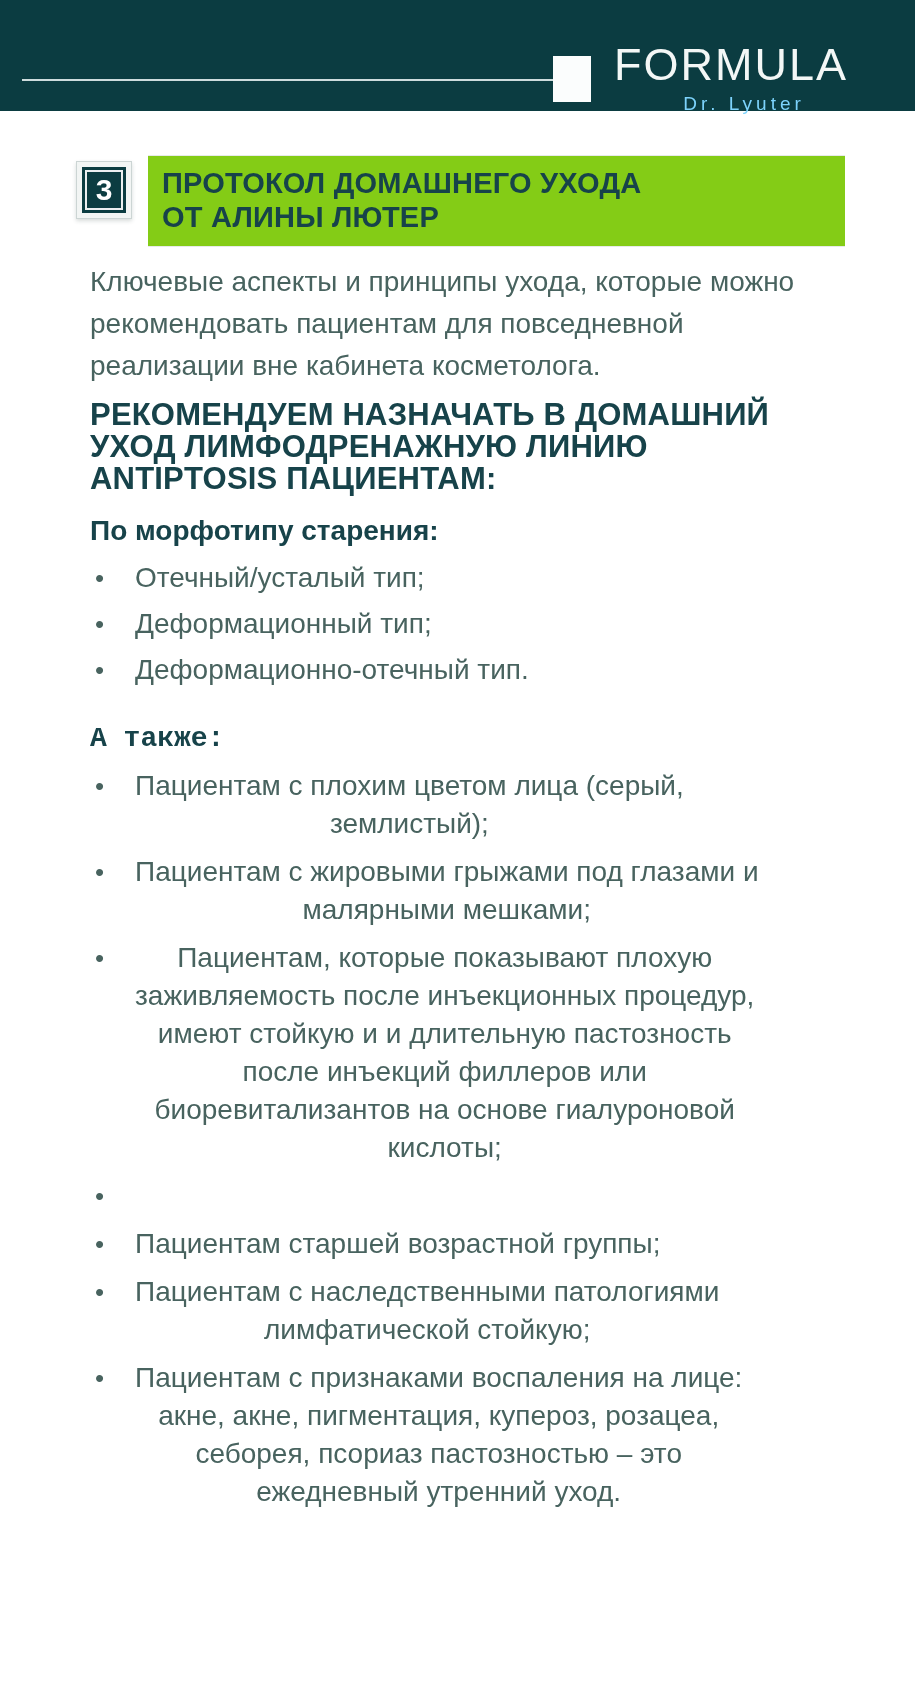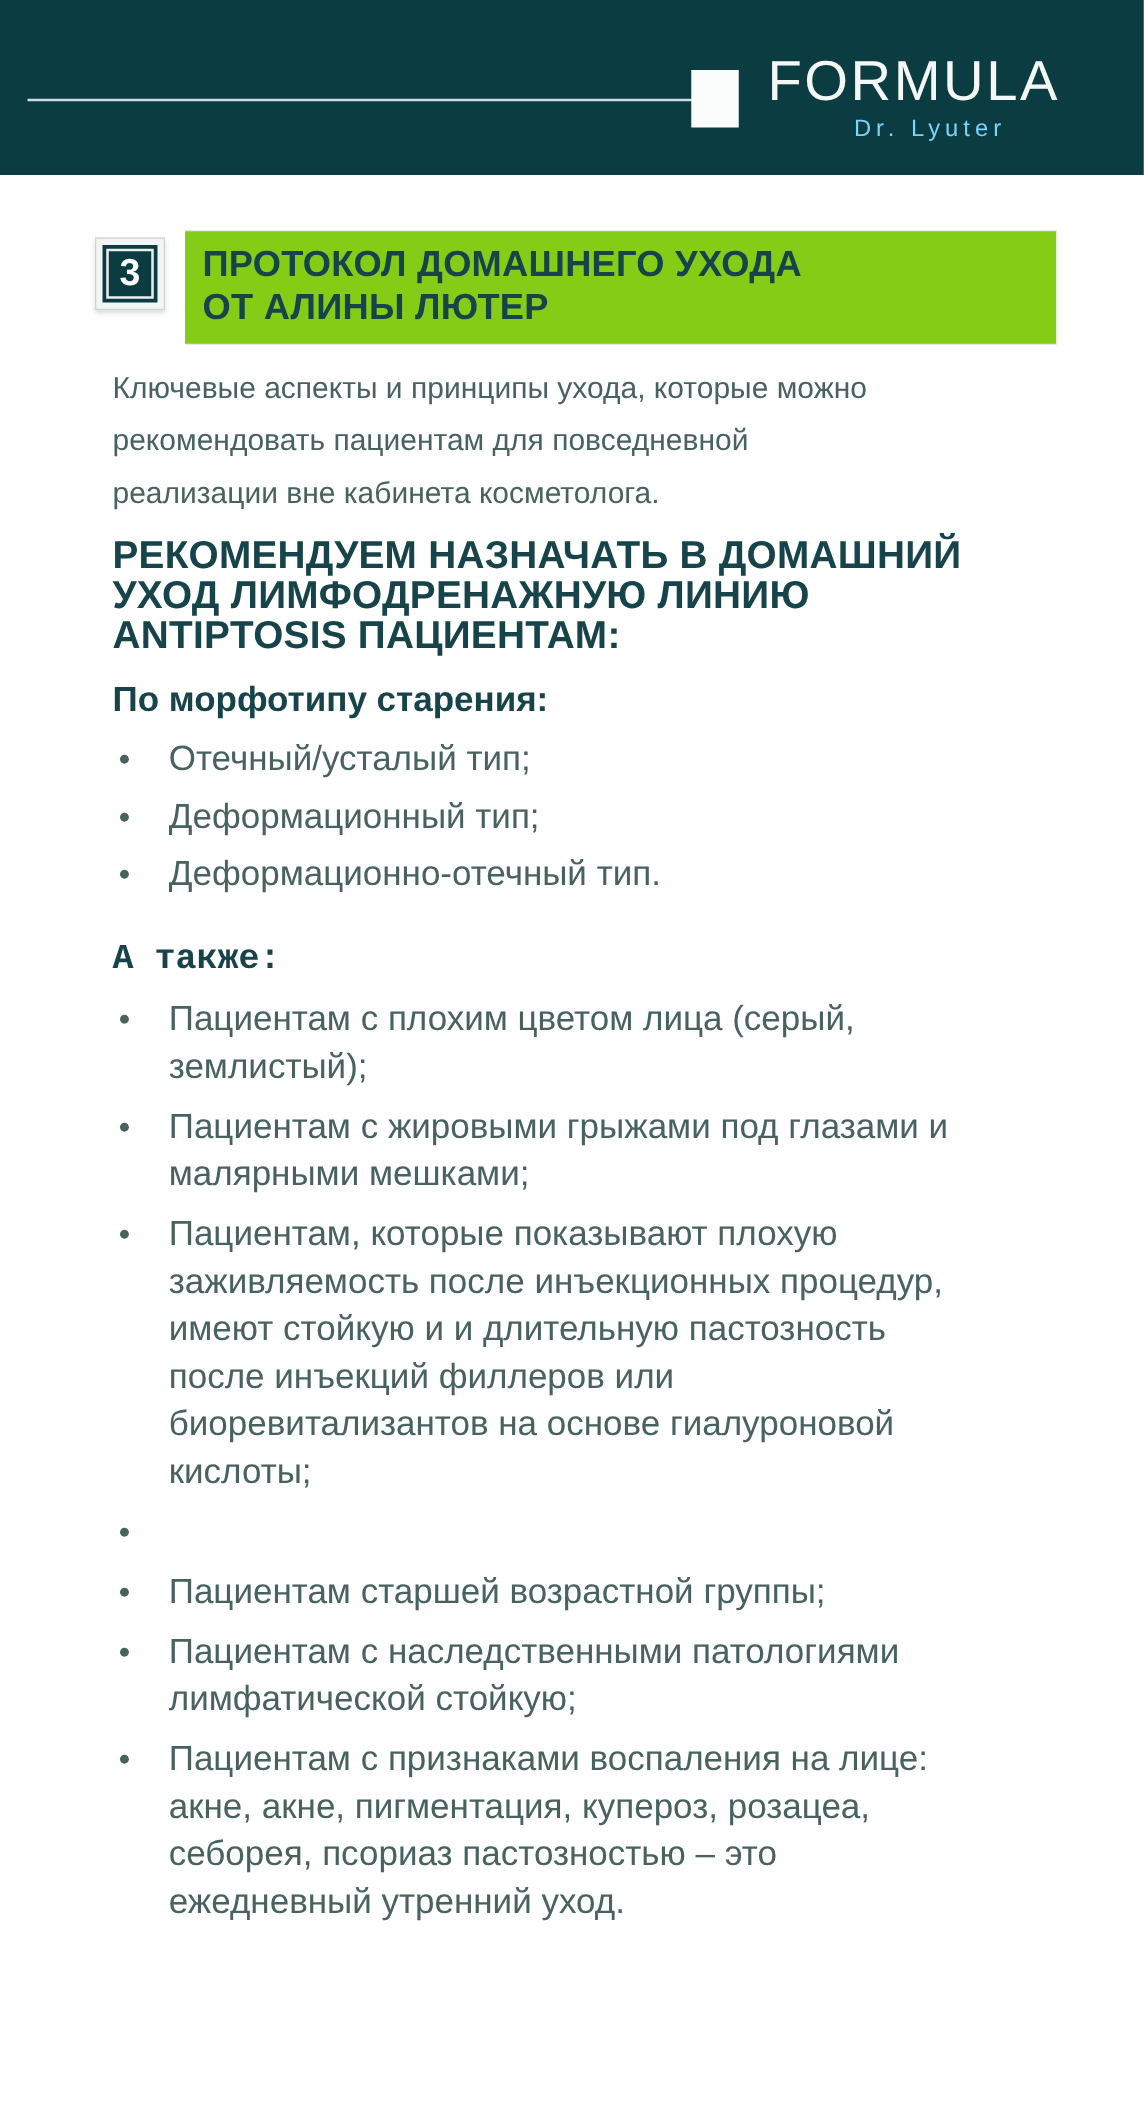--- a/index.html
+++ b/index.html
@@ -7,21 +7,21 @@
     width: 915px; height: 1700px;
     background: #ffffff;
     font-family: "Liberation Sans", sans-serif;
     overflow: hidden;
   }
   .page { width: 915px; height: 1700px; position: relative; background: #ffffff; }
 
   
   .band {
     position: relative;
-    height: 140px;
+    height: 111px;
     background: var(--band, #0b3c41);
   }
   .band-line {
     position: absolute; left: 22px; top: 79px;
     width: 532px; height: 2px;
     background: rgba(233, 243, 242, 0.88);
   }
   .band-square {
     position: absolute; left: 553px; top: 56px;
     width: 38px; height: 46px;
@@ -72,21 +72,21 @@
   .title {
     margin: 0;
     color: var(--heading, #17434a);
     font-size: 29px; font-weight: bold; line-height: 34px;
     letter-spacing: 0.2px;
     white-space: pre-line;
   }
 
   .intro {
     margin: 14px 0 10px;
-    font-size: 24px; line-height: 42px;
+    font-size: 28px; line-height: 42px;
     white-space: pre-line;
   }
 
   .h2 {
     margin: 12px 0 20px;
     color: var(--heading, #17434a);
     font-size: 31px; font-weight: bold; line-height: 32px;
     letter-spacing: 0.2px;
     white-space: pre-line;
   }
@@ -104,21 +104,21 @@
     font-size: 28px; line-height: 38px;
     margin-bottom: 8px;
     max-width: 740px;
   }
   ul.blist.spread li { margin-bottom: 10px; }
   .dot {
     flex: none; width: 40px; padding-left: 5px;
     font-size: 26px; line-height: 38px;
     color: var(--body, #48635f);
   }
-  .li-text { white-space: pre-line; }
+  .li-text { white-space: pre-line; text-align: center; }
 </style>
 </head>
 <body>
 
 <div class="page">
 
   <header class="band">
     <div class="band-line"></div>
     <div class="band-square"></div>
     <div class="brand">

